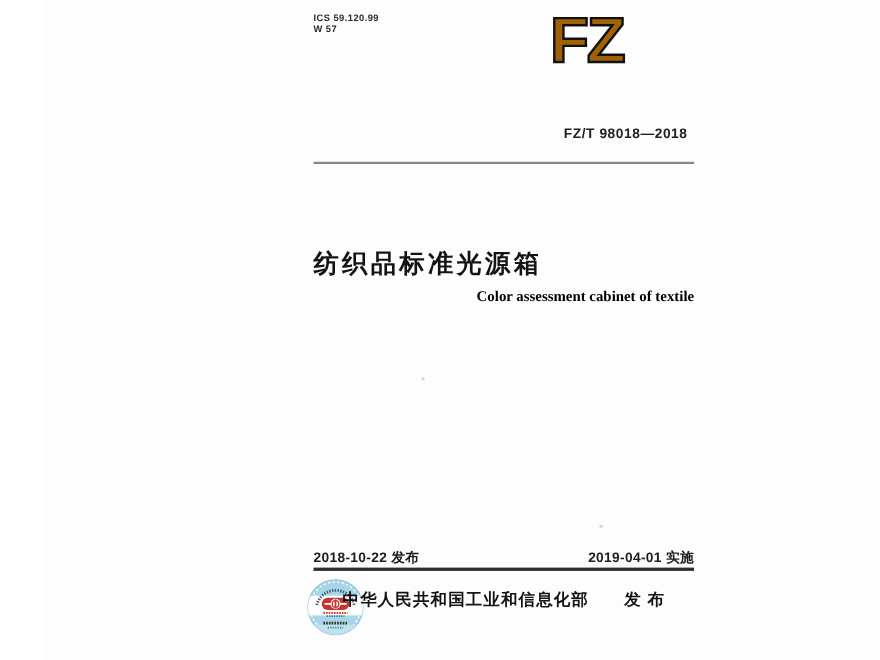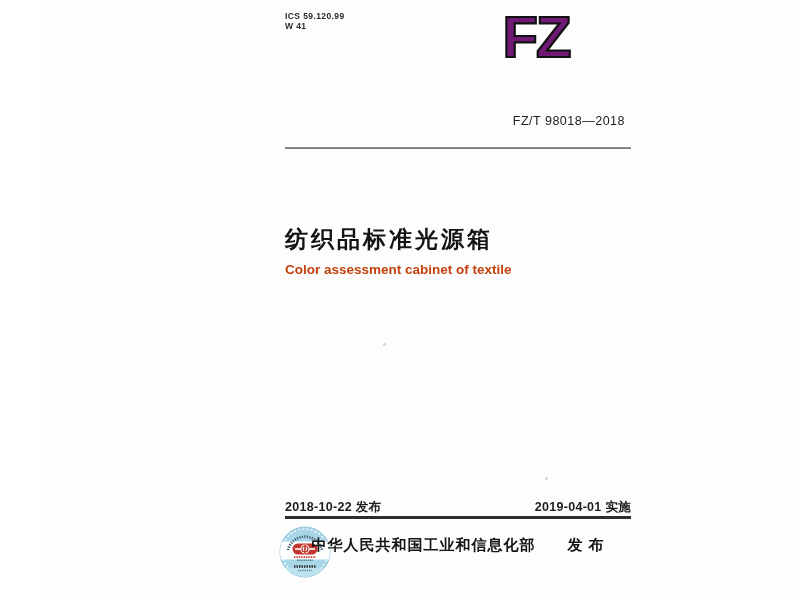--- a/index.html
+++ b/index.html
@@ -31,29 +31,29 @@
     left: 243px;
     top: 12px;
     font-size: 8.5px;
     font-weight: bold;
     line-height: 9.5px;
     letter-spacing: 0.4px;
     color: #2a2a2a;
   }
   .fz-logo {
     position: absolute;
-    left: 444px;
+    left: 458px;
     top: 8px;
     width: 100px;
-    text-align: center;
+    text-align: left;
     font-size: 58px;
     line-height: 58px;
     font-weight: 900;
     letter-spacing: -2px;
-    color: #701a75;
+    color: #a16207;
     -webkit-text-stroke: 2.2px #111;
     font-family: "Liberation Sans", sans-serif;
   }
   .std-type {
     position: absolute;
     left: 243px;
     top: 73px;
     width: 346px;
     text-align: center;
     font-size: 24px;
@@ -63,21 +63,21 @@
     white-space: nowrap;
     color: #161616;
   }
   .std-num {
     position: absolute;
     left: 243px;
     top: 114px;
     width: 340px;
     text-align: right;
     font-size: 12.5px;
-    font-weight: normal;
+    font-weight: bold;
     letter-spacing: 0.5px;
     color: #222;
   }
   .rule {
     position: absolute;
     left: 243px;
     width: 346px;
   }
   .rule-top {
     top: 147px;
@@ -99,25 +99,25 @@
     font-weight: bold;
     letter-spacing: 3px;
     white-space: nowrap;
     color: #141414;
   }
   .title-en {
     position: absolute;
     left: 243px;
     top: 262px;
     width: 346px;
-    text-align: left;
+    text-align: right;
     font-size: 13.5px;
     font-weight: bold;
-    font-family: Liberation Sans, sans-serif;
-    color: #c2410c;
+    font-family: Liberation Serif, serif;
+    color: #000000;
   }
   .dates {
     position: absolute;
     left: 243px;
     top: 499px;
     width: 346px;
     display: flex;
     justify-content: space-between;
     font-size: 12.5px;
     font-weight: 600;
@@ -155,21 +155,21 @@
   .noise.n1 { left: 341px; top: 343px; }
   .noise.n2 { left: 503px; top: 477px; }
 </style>
 </head>
 <body>
 
 <div class="stage">
 
   <div class="ics">
     <div>ICS 59.120.99</div>
-    <div>W 41</div>
+    <div>W 57</div>
   </div>
 
   <div class="fz-logo">FZ</div>
 
 
   <div class="std-num">FZ/T 98018—2018</div>
 
   <div class="rule rule-top"></div>
 
   <div class="title-zh">纺织品标准光源箱</div>

